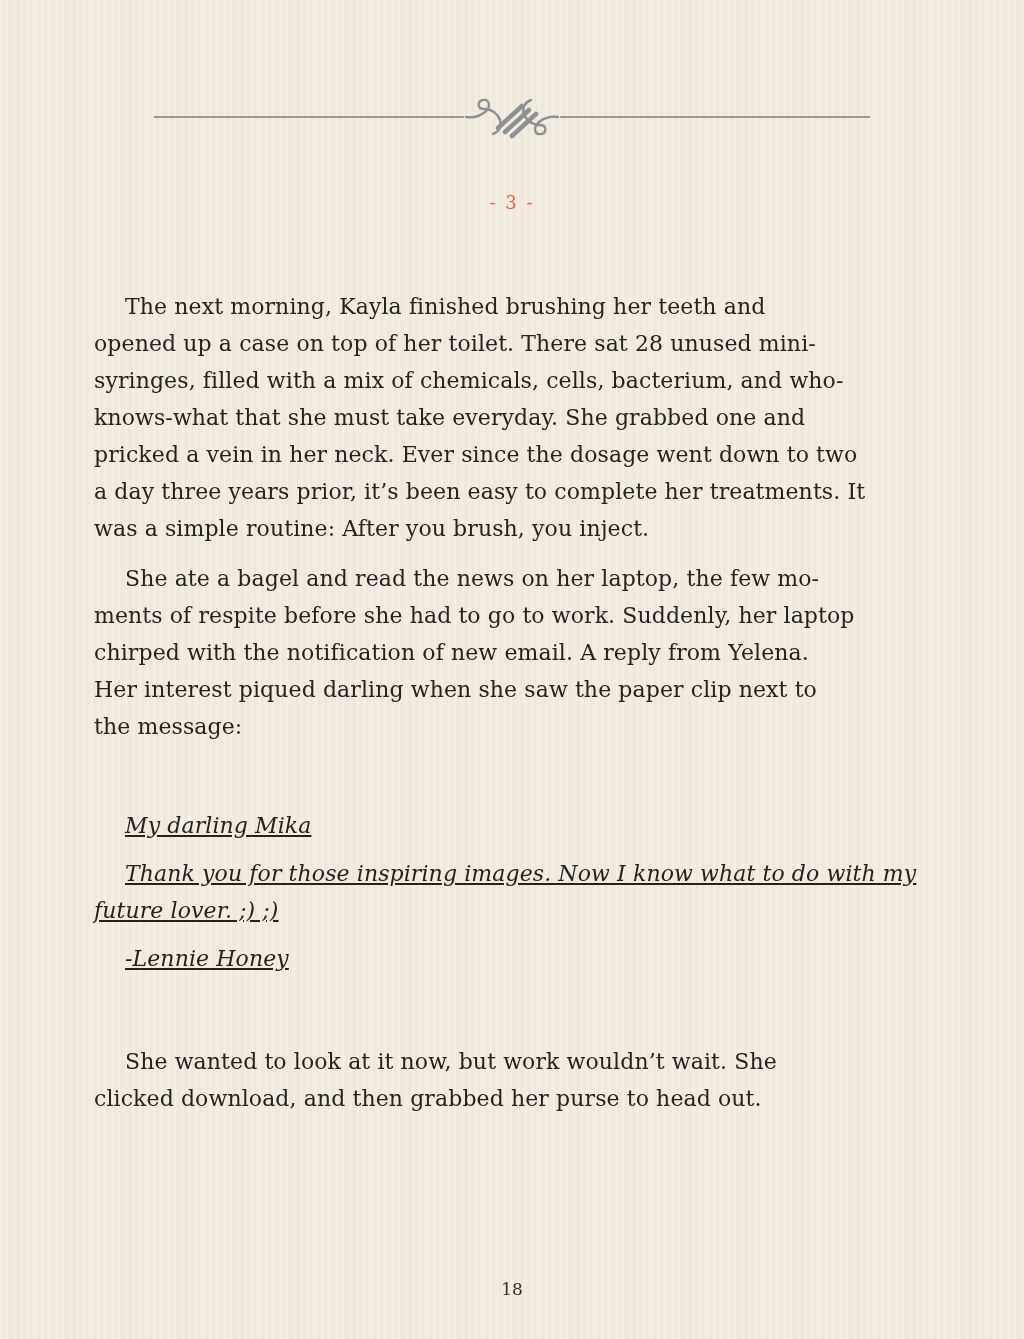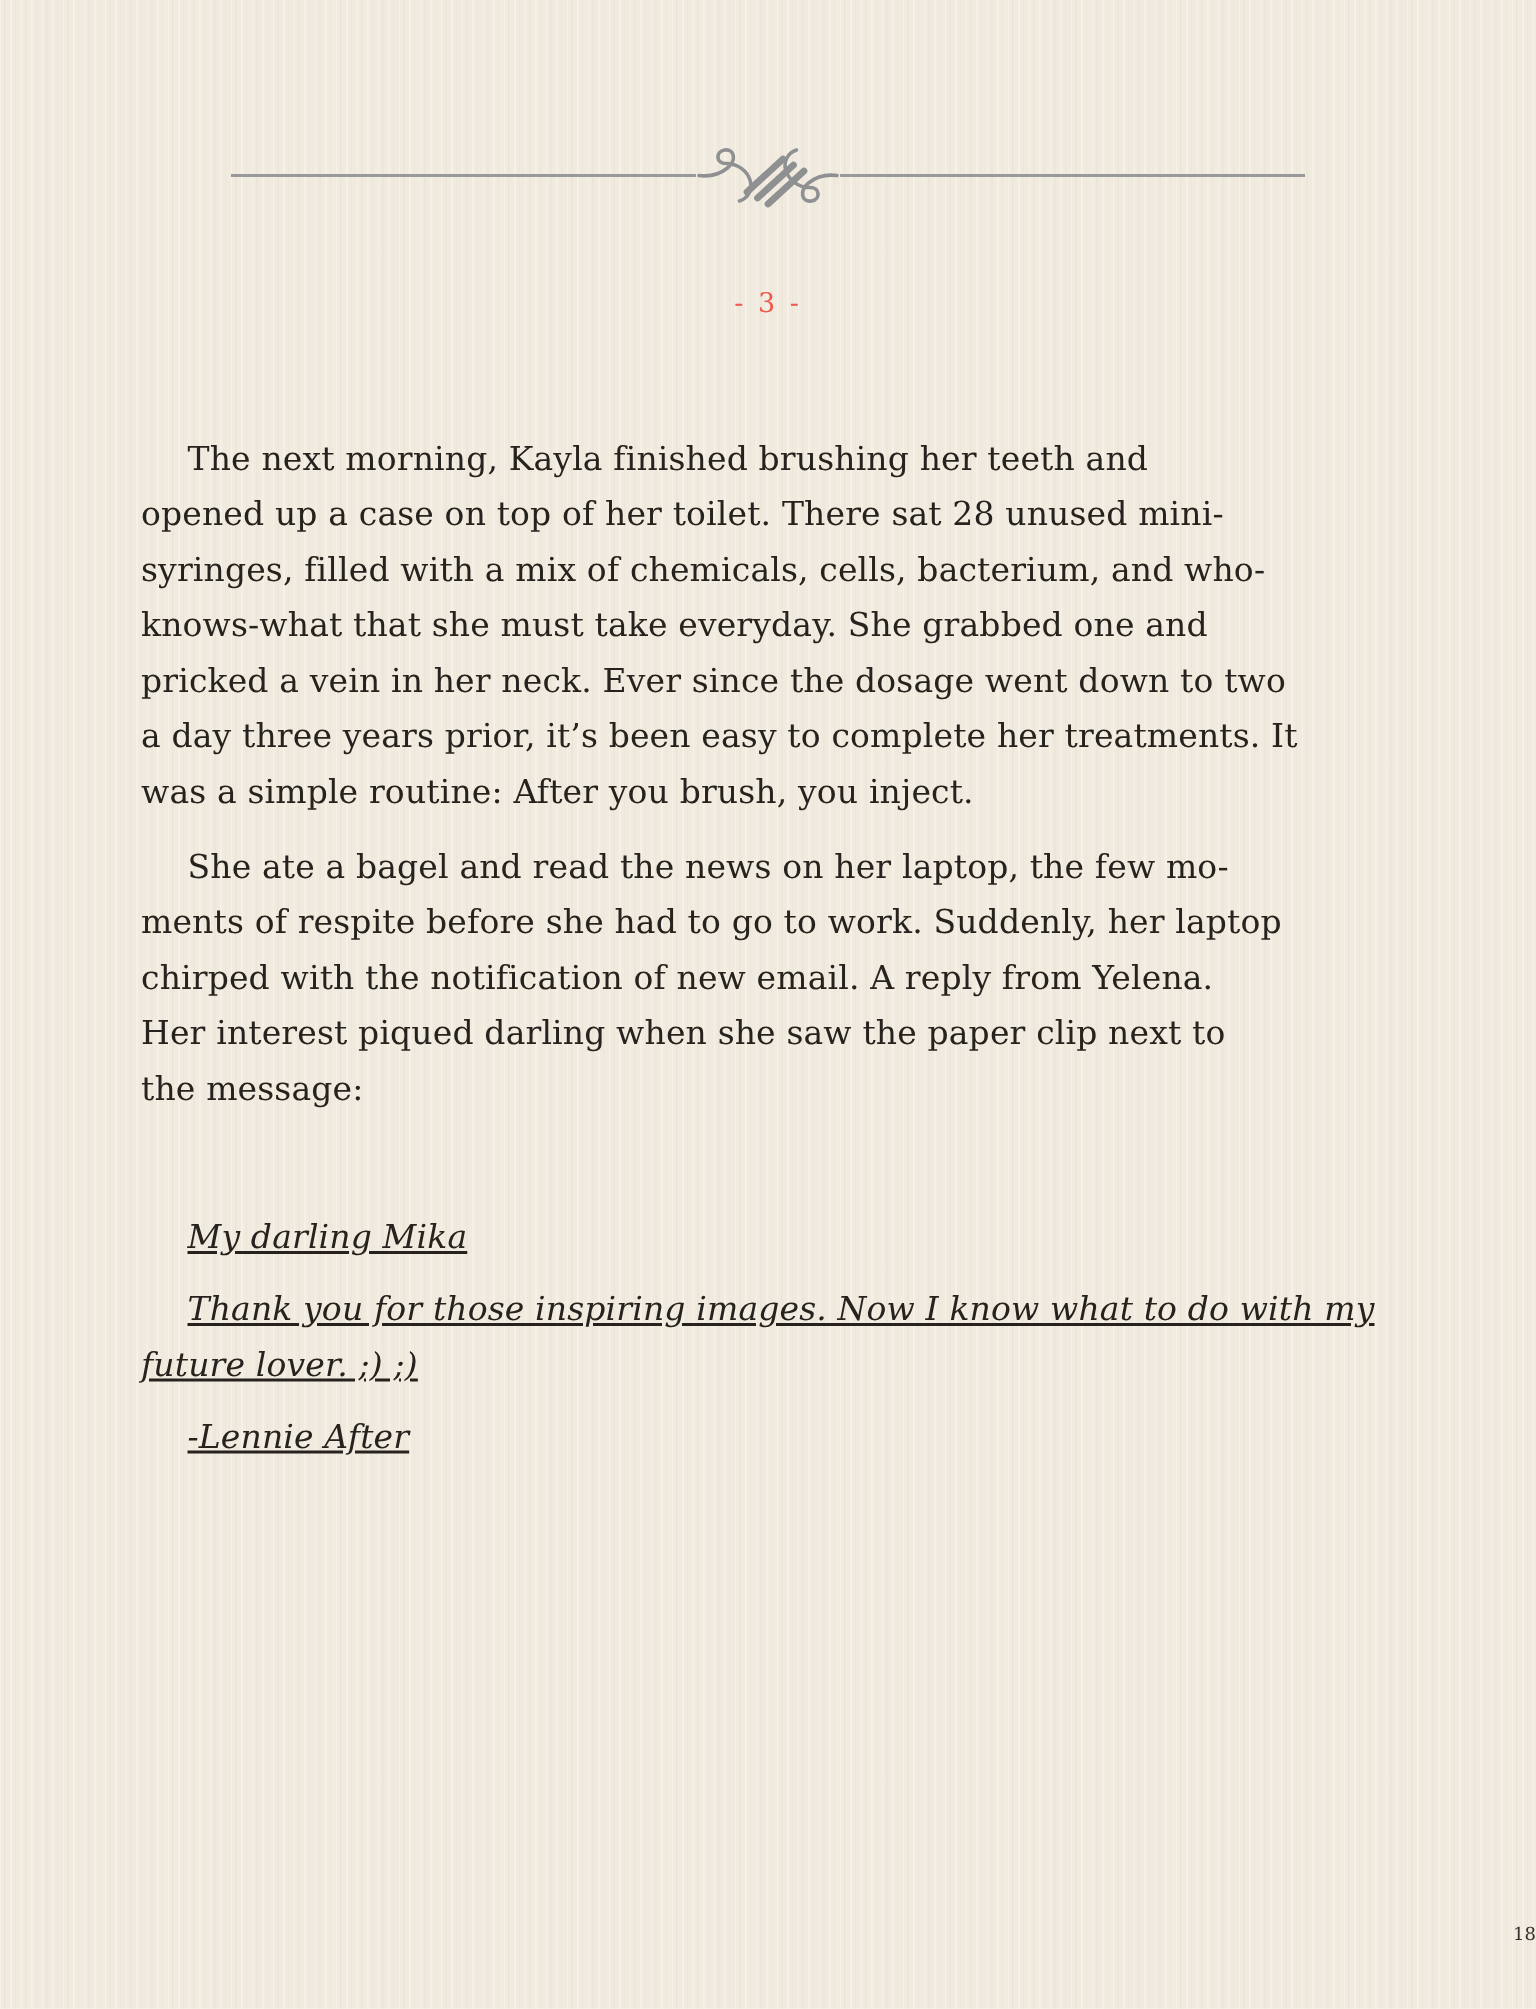--- a/index.html
+++ b/index.html
@@ -80,22 +80,22 @@
   .closing {
     margin-top: 66px;
   }
 
   
   .page-number {
     position: absolute;
     top: 1280px;
     left: 0;
     width: 100%;
-    text-align: right;
-    font-size: 12px;
+    text-align: center;
+    font-size: 17px;
     line-height: 18px;
     color: #34312a;
   }
 </style>
 </head>
 <body>
 
 <div class="page">
 
   <div class="divider">
@@ -126,20 +126,22 @@
     <p class="para">She ate a bagel and read the news on her laptop, the few mo-
 ments of respite before she had to go to work. Suddenly, her laptop
 chirped with the notification of new email. A reply from Yelena.
 Her interest piqued darling when she saw the paper clip next to
 the message:</p>
 
     <div class="letter">
       <p class="para">My darling Mika</p>
       <p class="para">Thank you for those inspiring images. Now I know what to do with my
 future lover. ;) ;)</p>
-      <p class="para">-Lennie After</p>
+      <p class="para">-Lennie Honey</p>
     </div>
 
+    <p class="para closing">She wanted to look at it now, but work wouldn’t wait. She
+clicked download, and then grabbed her purse to head out.</p>
   </div>
 
   <div class="page-number">18</div>
 
 </div>
 
 </body></html>

